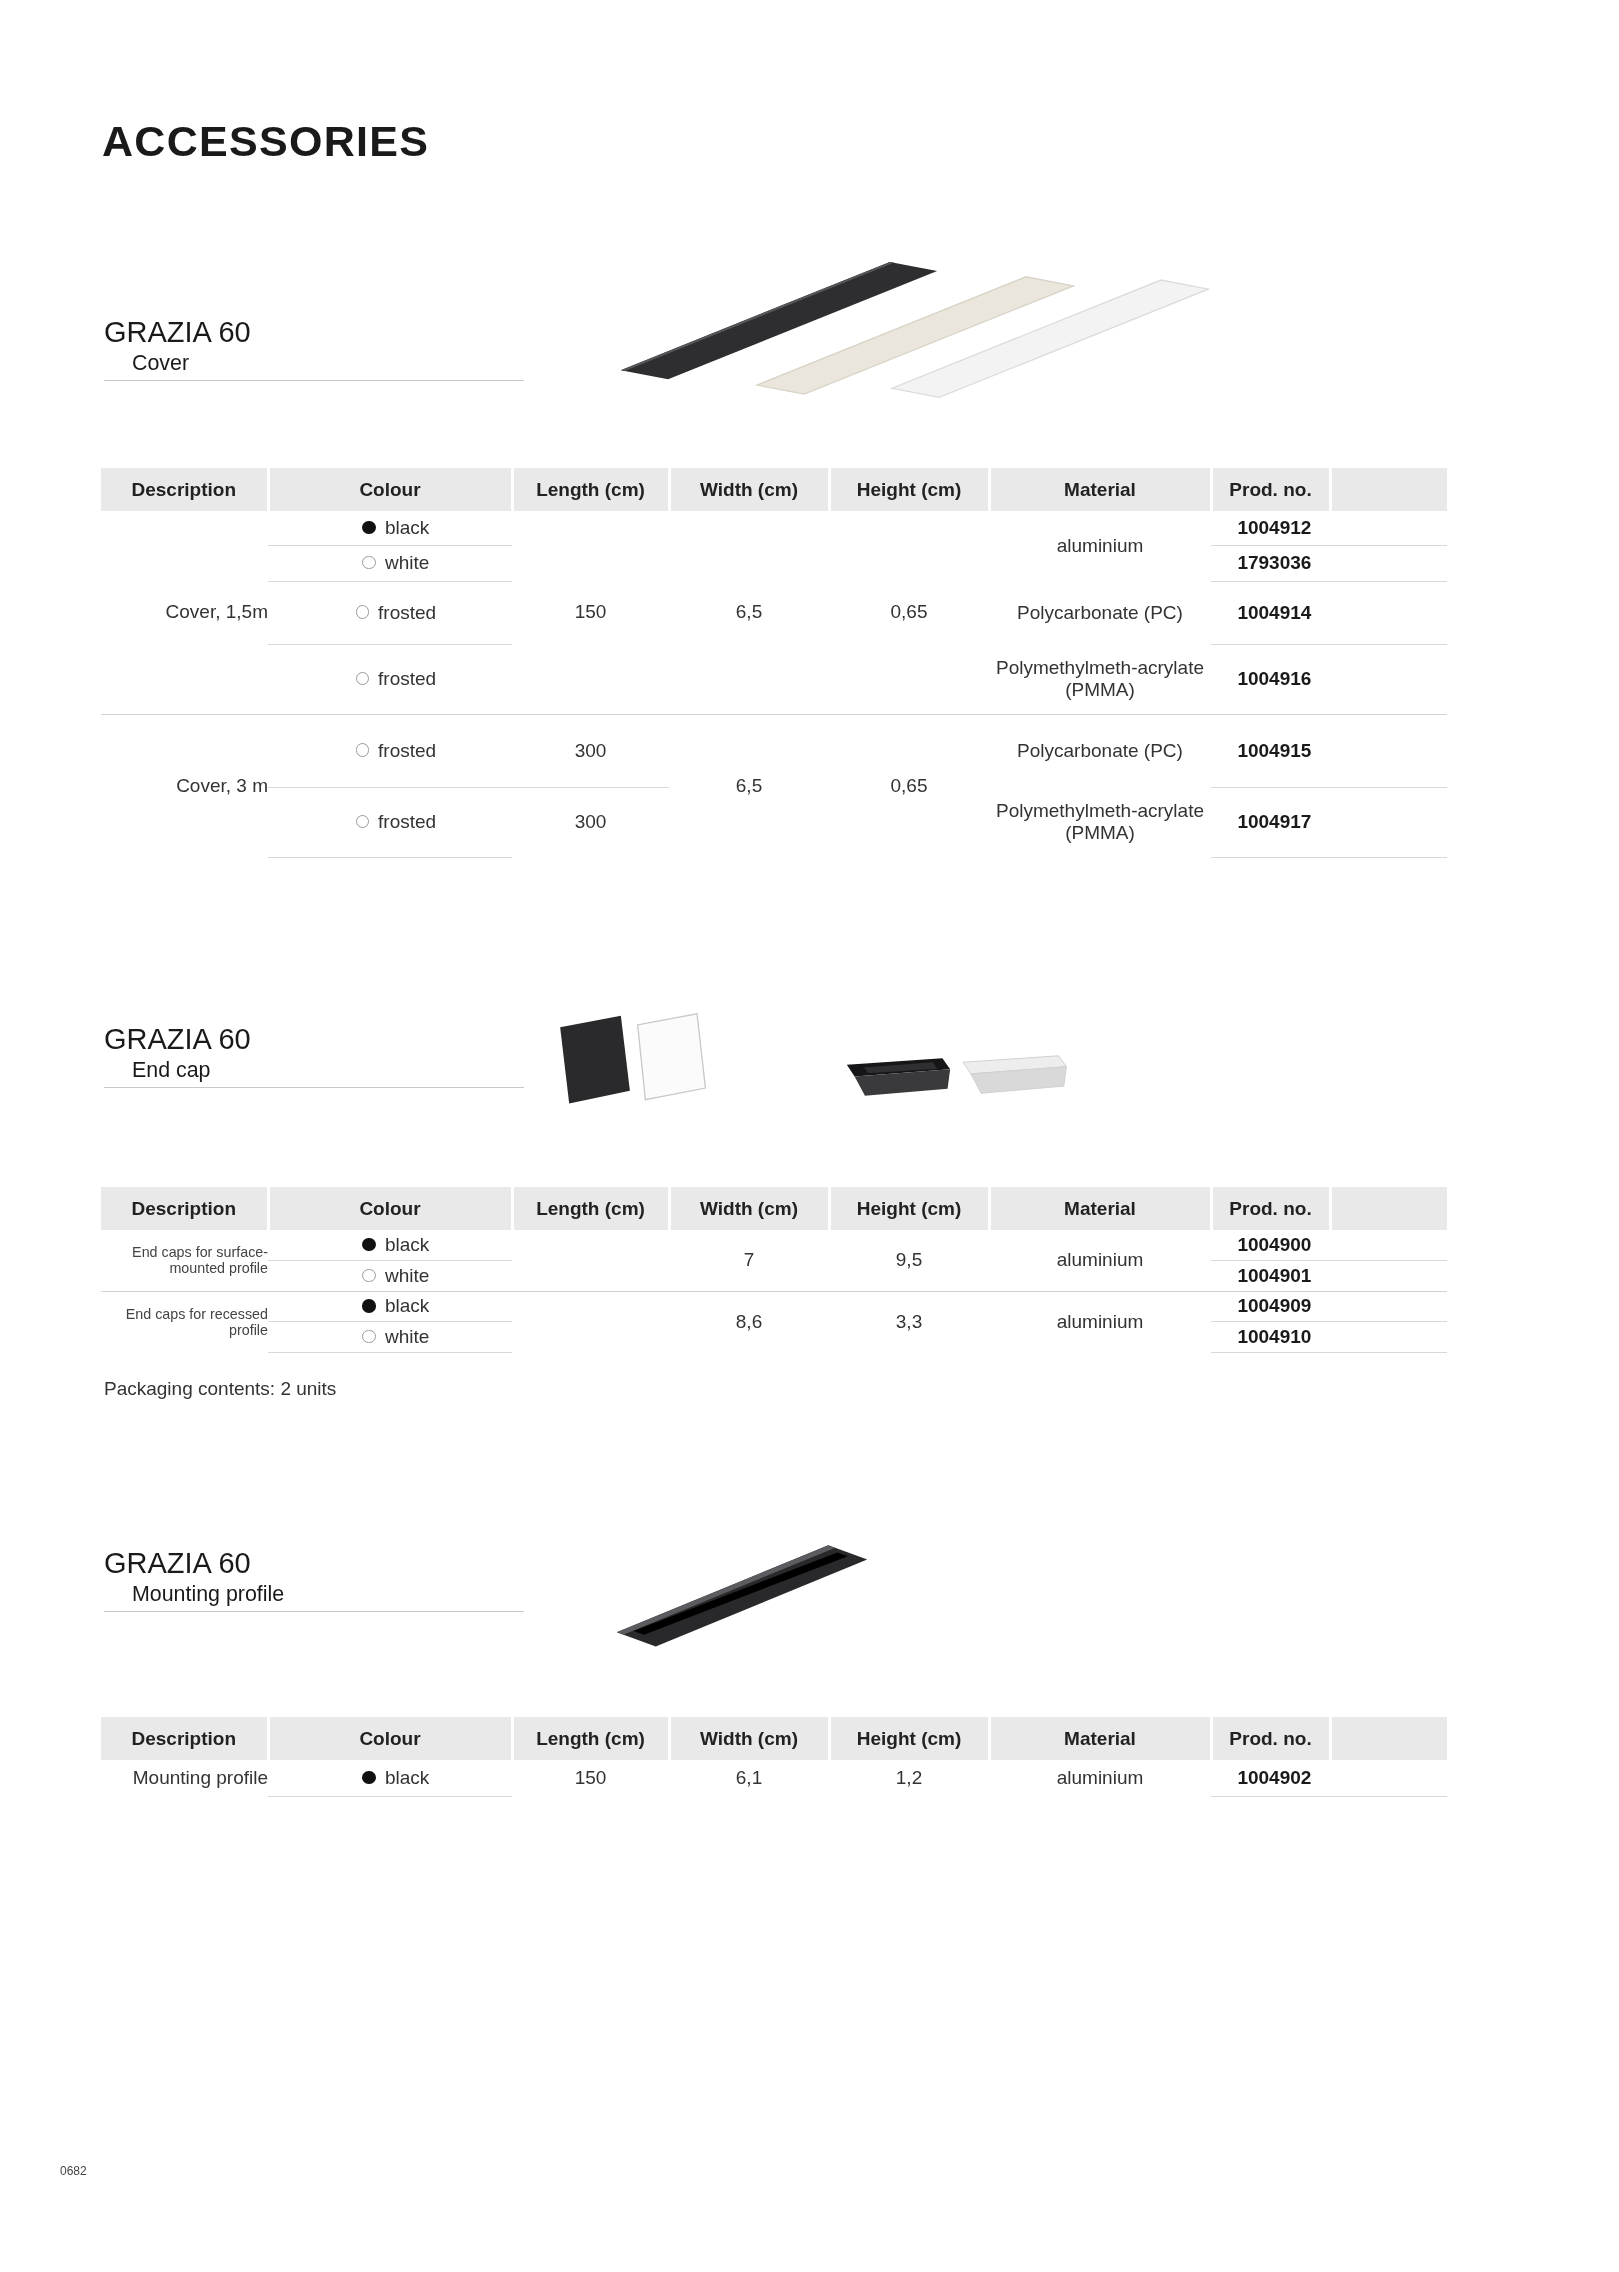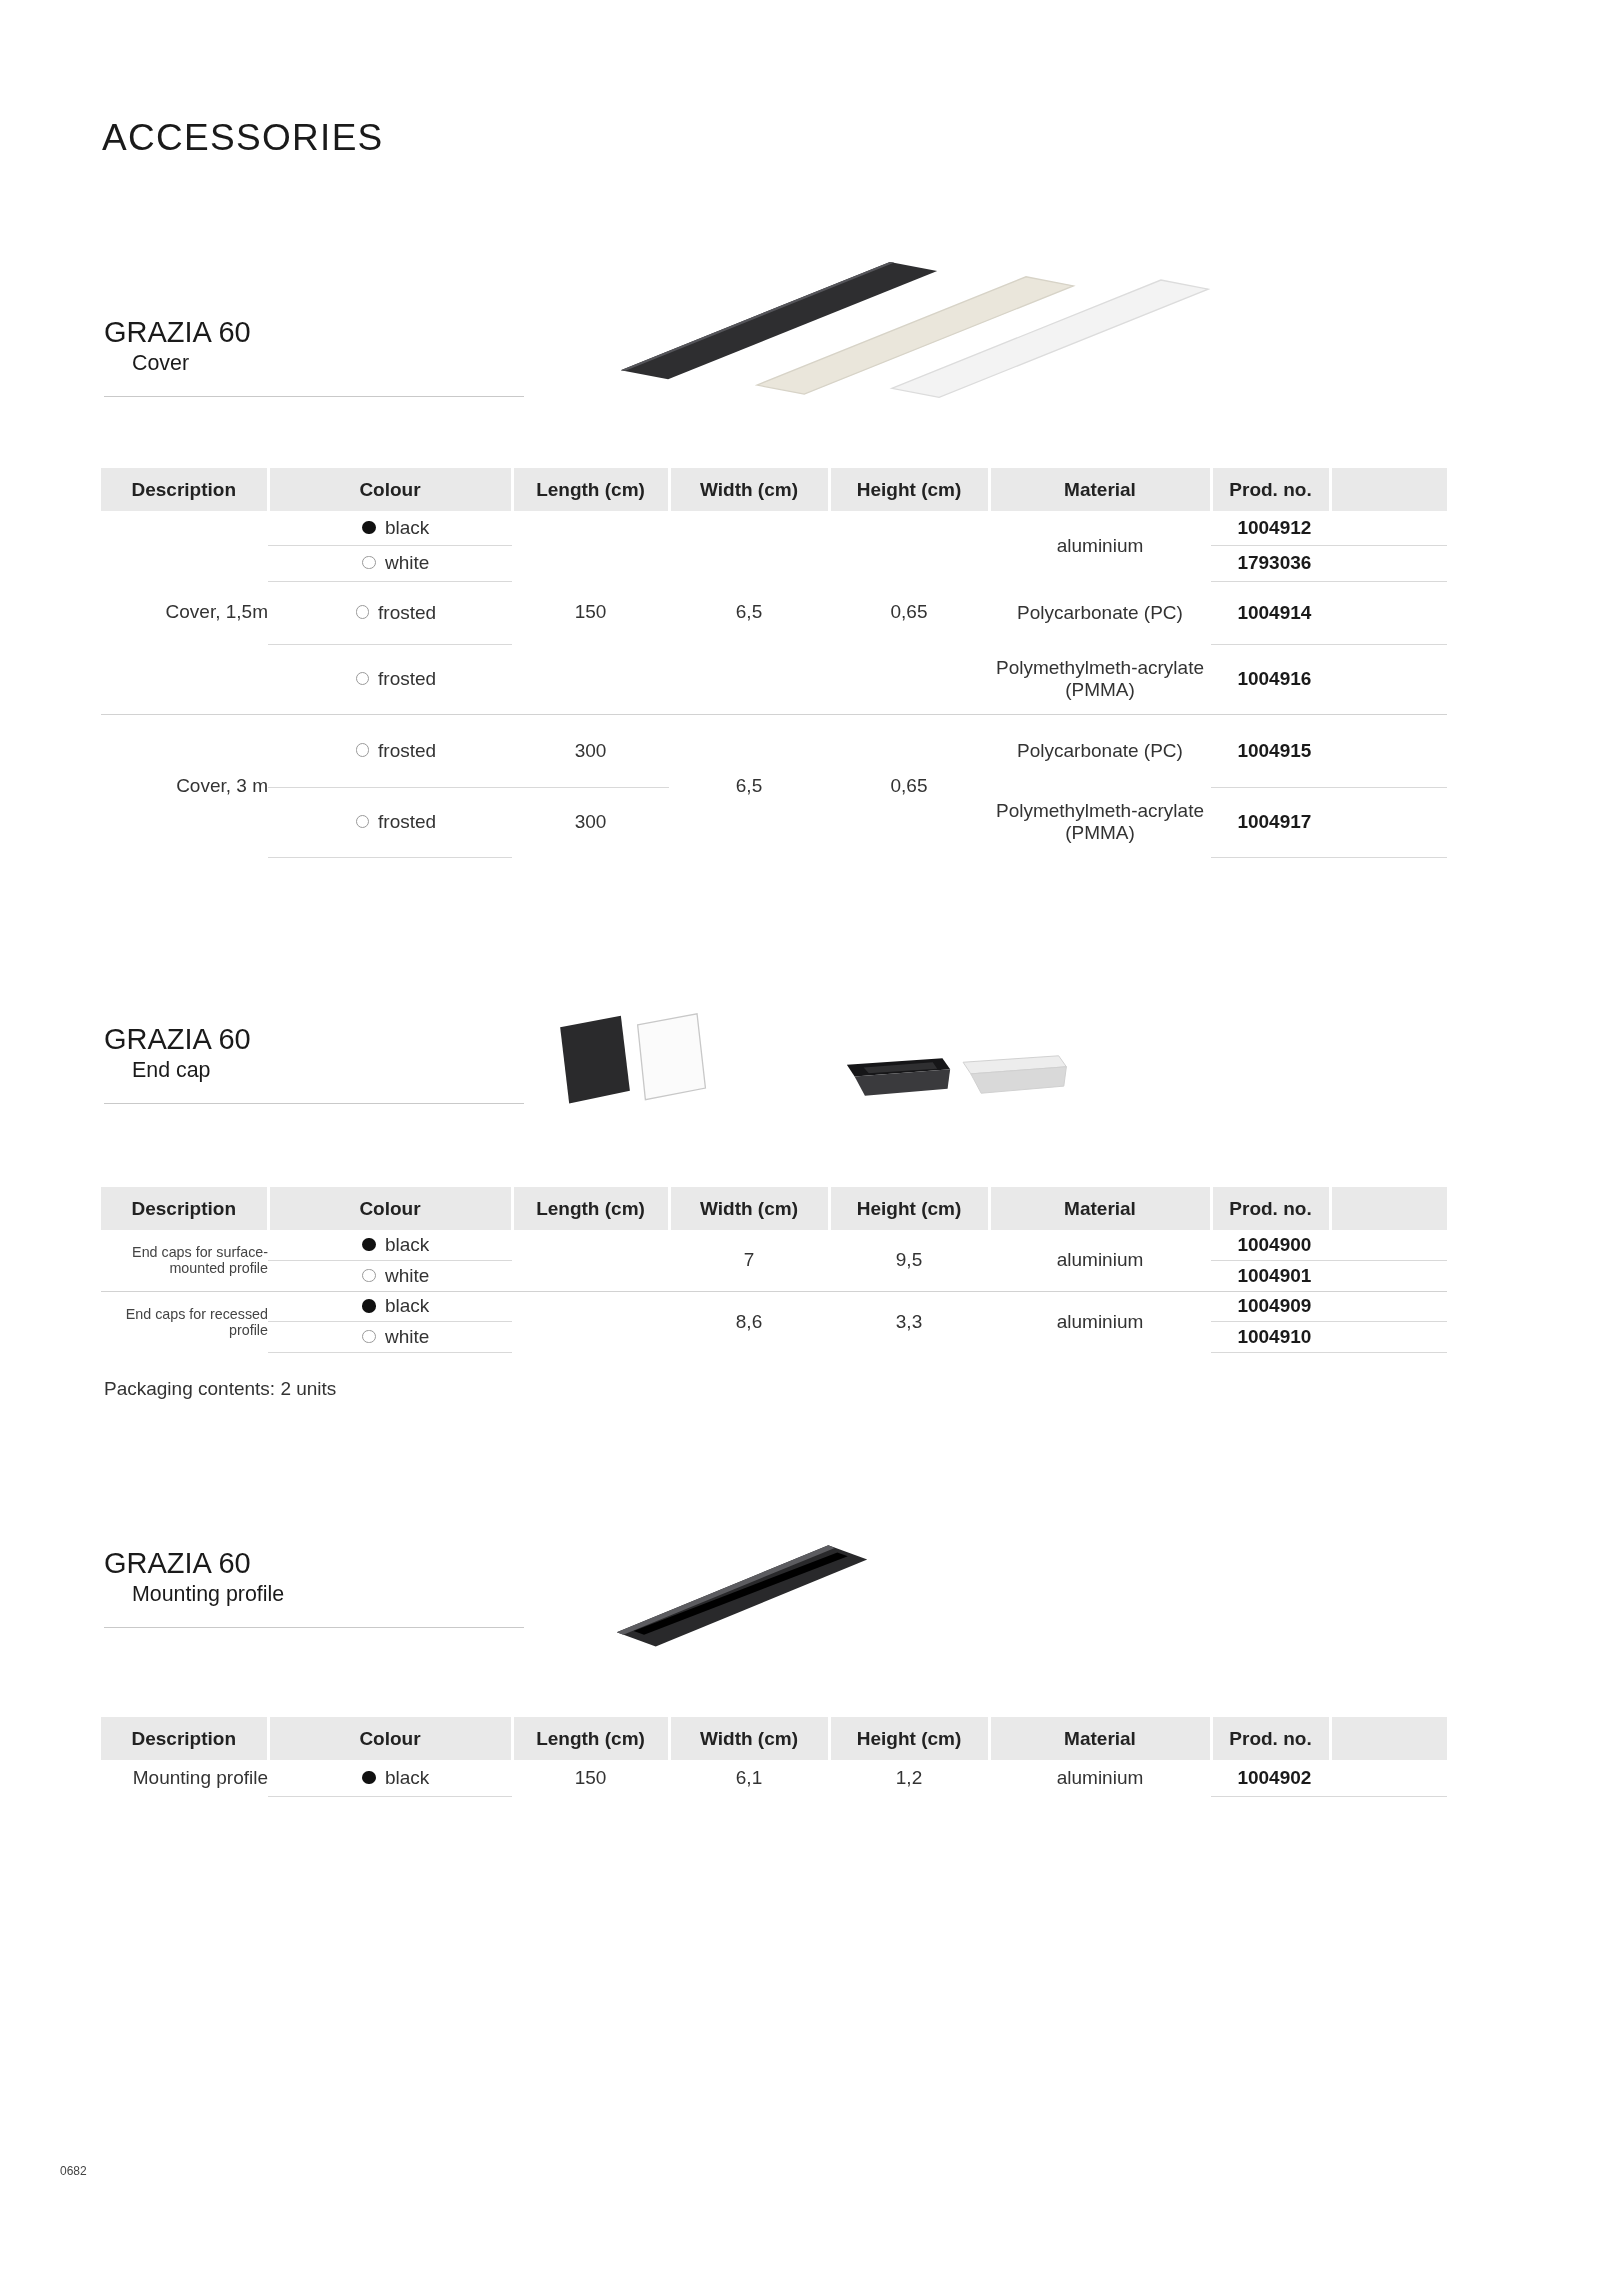--- a/index.html
+++ b/index.html
@@ -12,25 +12,25 @@
     position:relative;
     width:1620px;
     height:2273px;
     background:#ffffff;
     overflow:hidden;
   }
 
   
   .page-title {
     position:absolute; left:102px; top:117px;
-    font-size:37px; font-weight:400; letter-spacing:1.3px; color:#1a1a1a;
+    font-size:43px; font-weight:700; letter-spacing:1.3px; color:#1a1a1a;
   }
   .section-heading {
     position:absolute; left:104px; width:420px;
-    border-bottom:1.3px solid #c9c9c9; padding-bottom:20px;
+    border-bottom:1.3px solid #c9c9c9; padding-bottom:4px;
   }
   .section-heading .series {
     font-size:29px; font-weight:400; color:#1a1a1a; line-height:32px;
   }
   .section-heading .subtitle {
     font-size:21.4px; font-weight:400; color:#1a1a1a; margin-top:2.6px; line-height:25px;margin-left:28px;
   }
 
   
   .product-img { position:absolute; display:block; }

